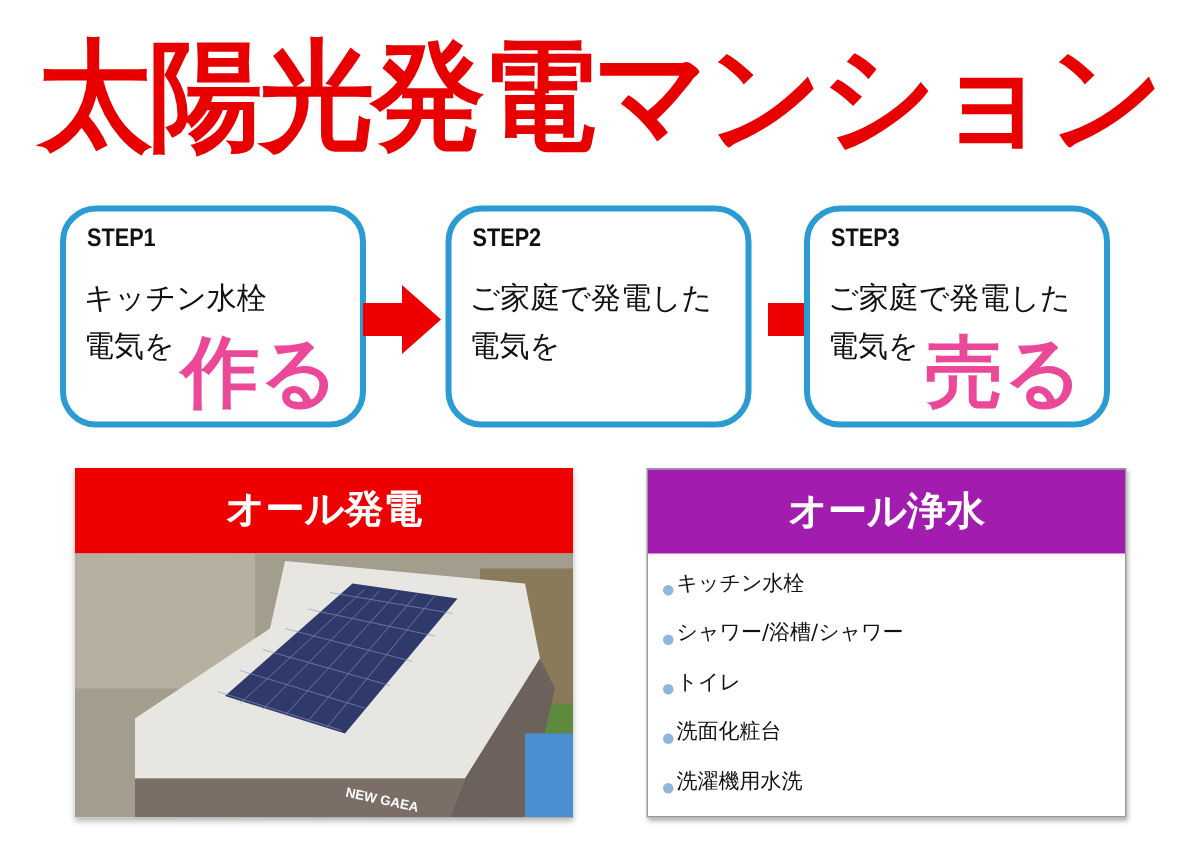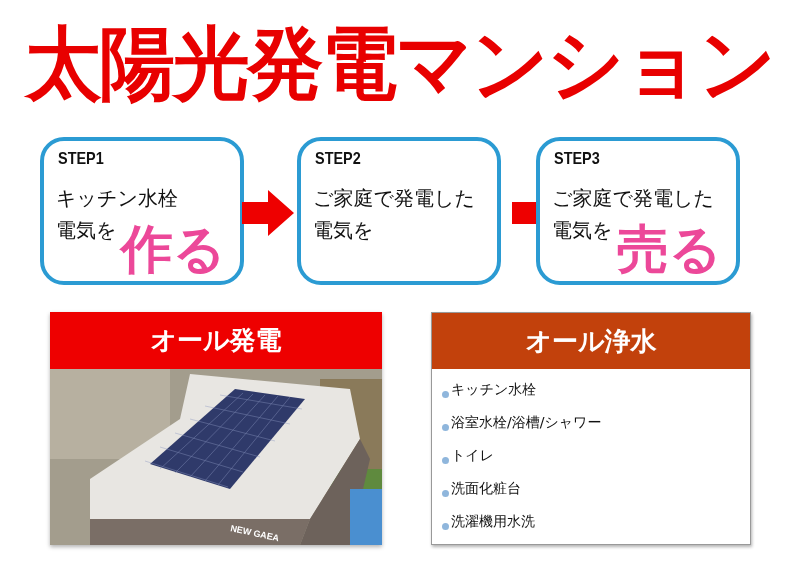--- a/index.html
+++ b/index.html
@@ -8,21 +8,21 @@
   .step{position:absolute;top:137px;width:204px;height:148px;border:4px solid #2b9bd3;border-radius:24px;box-sizing:border-box;background:#fff;}
   .step .lbl{position:absolute;left:14px;top:8px;font-size:17px;font-family:"Liberation Sans",sans-serif;font-weight:bold;transform:scaleX(0.85);transform-origin:left;color:#111;}
   .step .l1{position:absolute;left:12px;top:44px;font-size:20px;color:#111;white-space:nowrap;}
   .step .l2{position:absolute;left:12px;top:76px;font-size:20px;color:#111;}
   .step .big{position:absolute;right:14px;top:78px;font-size:52px;font-weight:bold;color:#ec4899;line-height:60px;}
   .arrow{position:absolute;top:190px;width:52px;height:46px;}
   .panel-left{position:absolute;left:50px;top:312px;width:332px;height:233px;box-shadow:0 2px 4px rgba(0,0,0,.3);}
   .ph-red{height:57px;background:#ee0000;color:#fff;font-weight:bold;font-size:26px;text-align:center;line-height:57px;}
   .photo{position:relative;height:176px;overflow:hidden;background:linear-gradient(135deg,#9a9486 0%,#b8b2a2 30%,#8d8a7f 60%,#6f6c64 100%);}
   .panel-right{position:absolute;left:431px;top:312px;width:320px;height:233px;border:1px solid #999;box-sizing:border-box;box-shadow:1px 2px 3px rgba(0,0,0,.3);background:#fff;}
-  .ph-blue{height:56px;background:#c2410c;color:#fff;font-weight:bold;font-size:26px;text-align:center;line-height:56px;}
+  .ph-blue{height:56px;background:#a21caf;color:#fff;font-weight:bold;font-size:26px;text-align:center;line-height:56px;}
   .list{list-style:none;margin:0;padding:4px 0 0 10px;}
   .list li{font-size:14px;color:#111;height:33px;line-height:33px;white-space:nowrap;}
   .dot{display:inline-block;width:7px;height:7px;border-radius:50%;background:#8fb6dc;margin-right:2px;vertical-align:-4px;}
 </style>
 </head>
 <body>
 
 <div class="title">太陽光発電マンション</div>
 
 <div class="step" style="left:40px">
@@ -79,18 +79,18 @@
       <rect x="300" y="120" width="32" height="56" fill="#4a8fd0"></rect>
       <text x="180" y="162" font-size="9" fill="#fff" font-family="Liberation Sans, sans-serif" font-weight="bold" transform="rotate(12 180 162)">NEW GAEA</text>
     </svg>
   </div>
 </div>
 
 <div class="panel-right">
   <div class="ph-blue">オール浄水</div>
   <ul class="list">
     <li><span class="dot"></span><span>キッチン水栓</span></li>
-    <li><span class="dot"></span><span>浴室水栓/浴槽/シャワー</span></li>
+    <li><span class="dot"></span><span>シャワー/浴槽/シャワー</span></li>
     <li><span class="dot"></span><span>トイレ</span></li>
     <li><span class="dot"></span><span>洗面化粧台</span></li>
     <li><span class="dot"></span><span>洗濯機用水洗</span></li>
   </ul>
 </div>
 
 </body></html>

